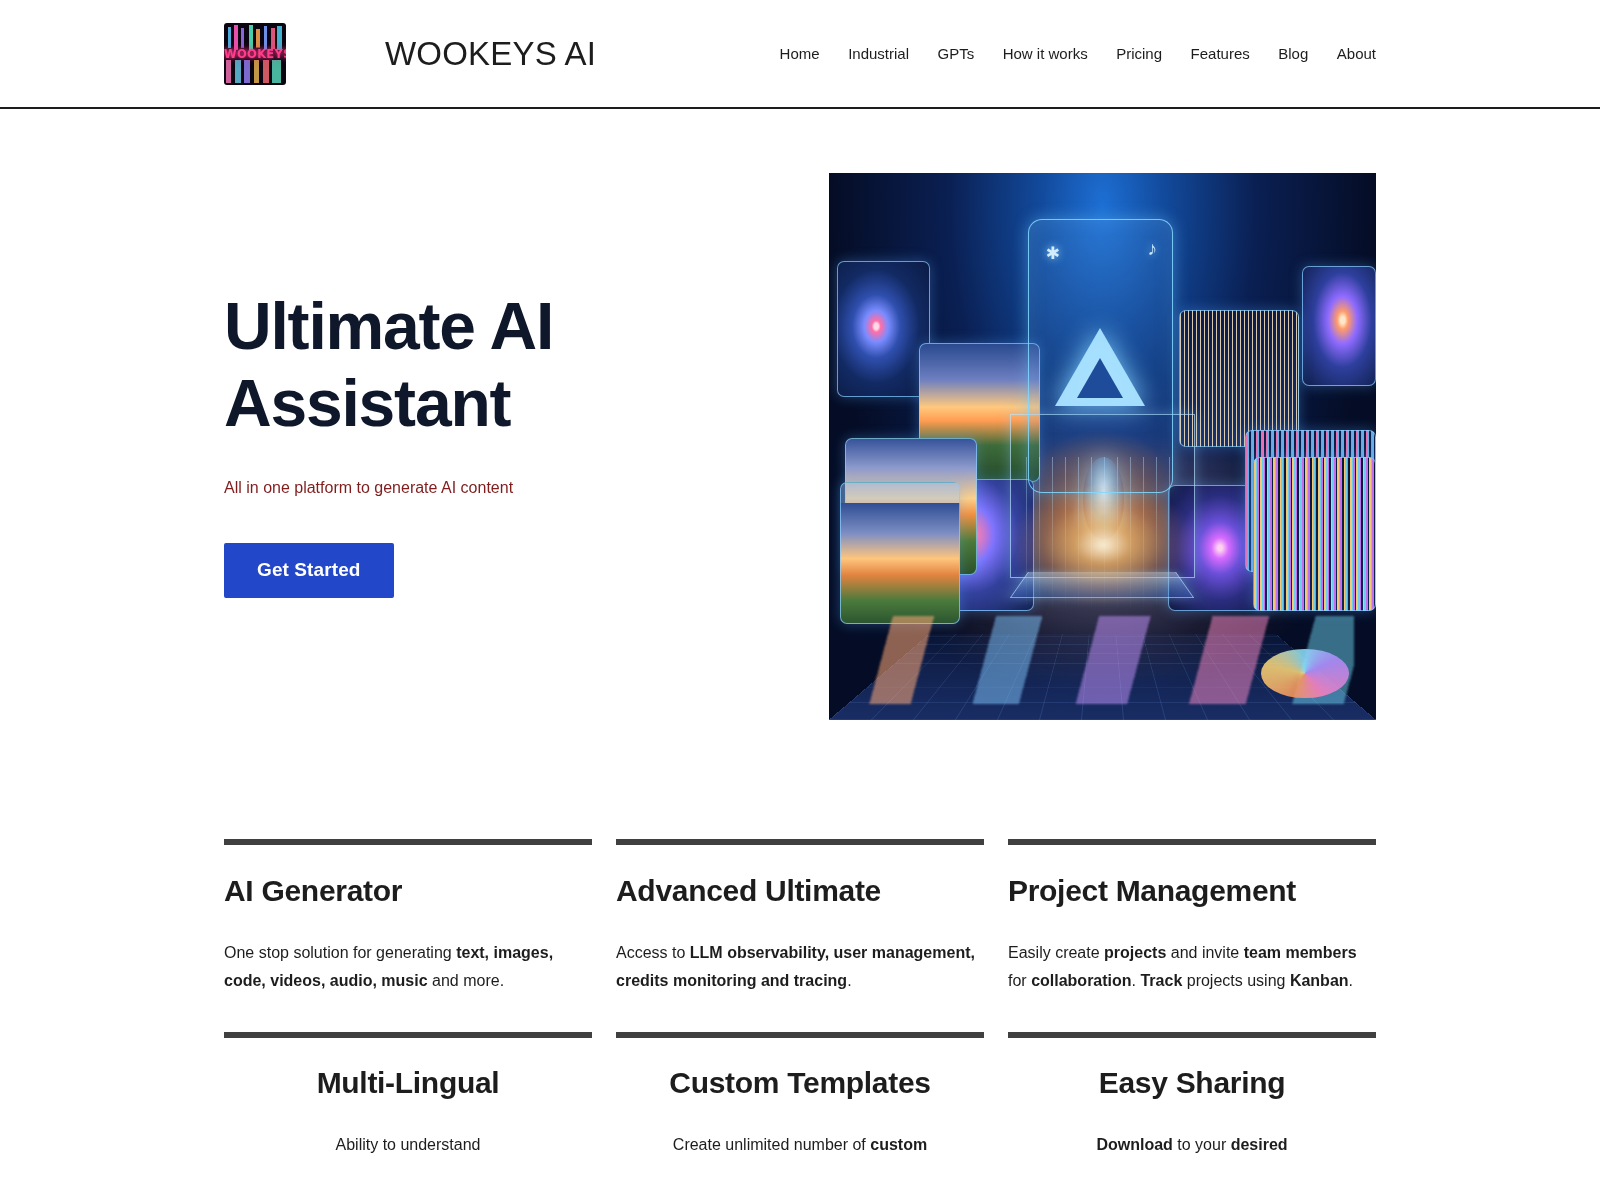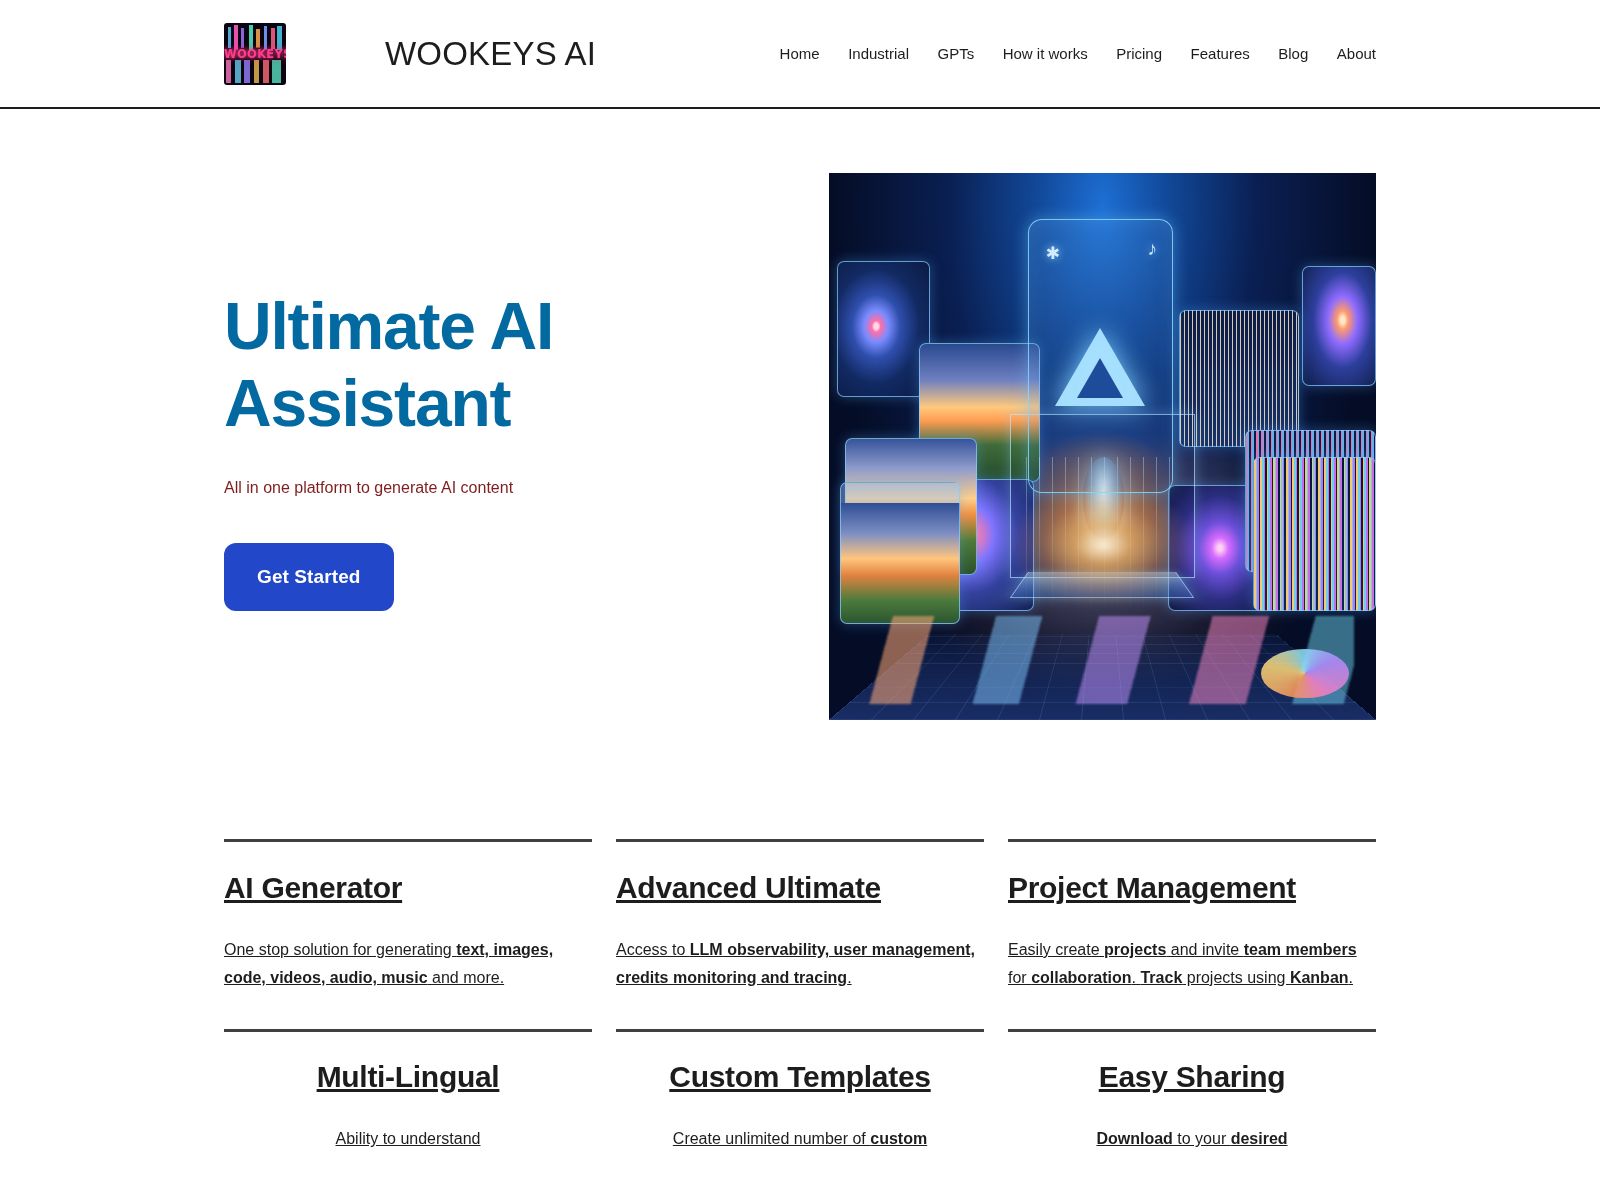--- a/index.html
+++ b/index.html
@@ -121,44 +121,44 @@
     width: 571px;
     flex: 0 0 auto;
     padding-top: 115px;
   }
 
   .hero-title {
     font-size: 66px;
     line-height: 1.17;
     font-weight: 700;
     letter-spacing: -1.2px;
-    color: #0369a1;
+    color: #0f172a;
   }
 
   .hero-sub {
     margin-top: 35px;
     font-size: 16px;
     line-height: 1.4;
     font-weight: 400;
     color: #7f1d1d;
   }
 
   .cta-button {
     margin-top: 43px;
     display: inline-flex;
     align-items: center;
     justify-content: center;
-    height: 68px;
+    height: 55px;
     padding: 12px 33px;
     background: #2347c9;
     color: #ffffff;
     font-size: 19px;
     font-weight: 700;
     border: none;
-    border-radius: 12px;
+    border-radius: 2px;
     cursor: pointer;
     font-family: "Liberation Sans", sans-serif;
     letter-spacing: .1px;
   }
 
   .hero-visual {
     width: 547px;
     height: 547px;
     flex: 0 0 auto;
     margin-left: auto;
@@ -347,24 +347,23 @@
 
   
   .features {
     padding-top: 119px;
     display: grid;
     grid-template-columns: repeat(3, 1fr);
     column-gap: 24px;
   }
 
   .feature-card {
-    border-top: 3px solid #404040;
+    border-top: 6px solid #404040;
     padding-top: 29px;
     padding-bottom: 38px;
-    text-decoration: underline;
   }
   .feature-card.row2 {
     padding-top: 28px;
     padding-bottom: 0;
     text-align: center;
   }
 
   .feature-title {
     font-size: 30px;
     font-weight: 700;

